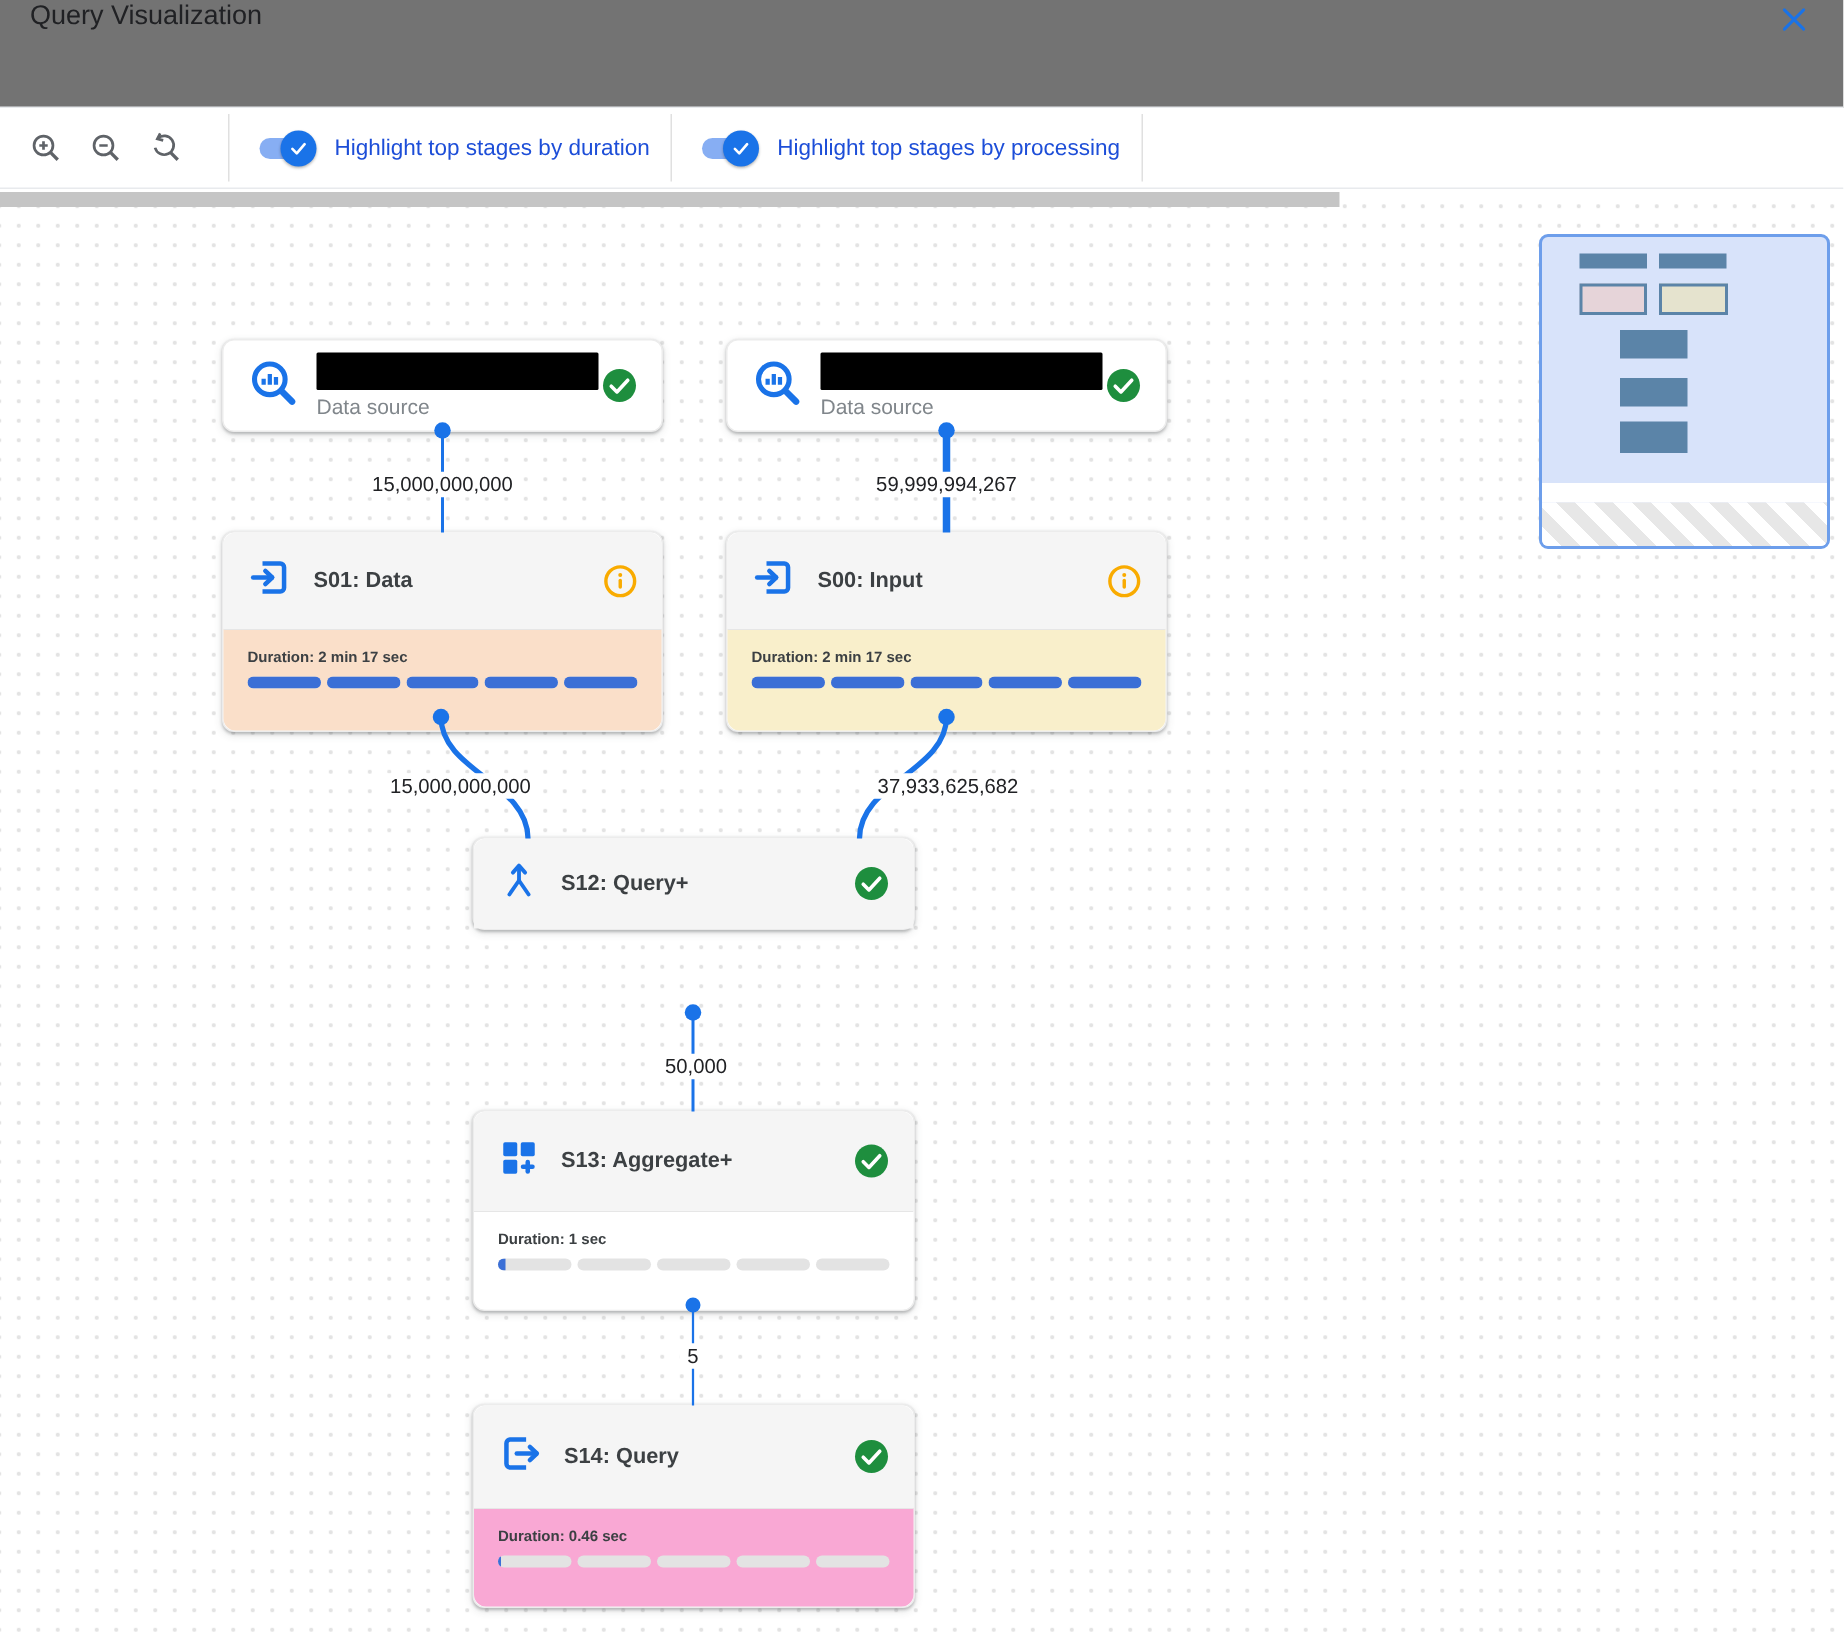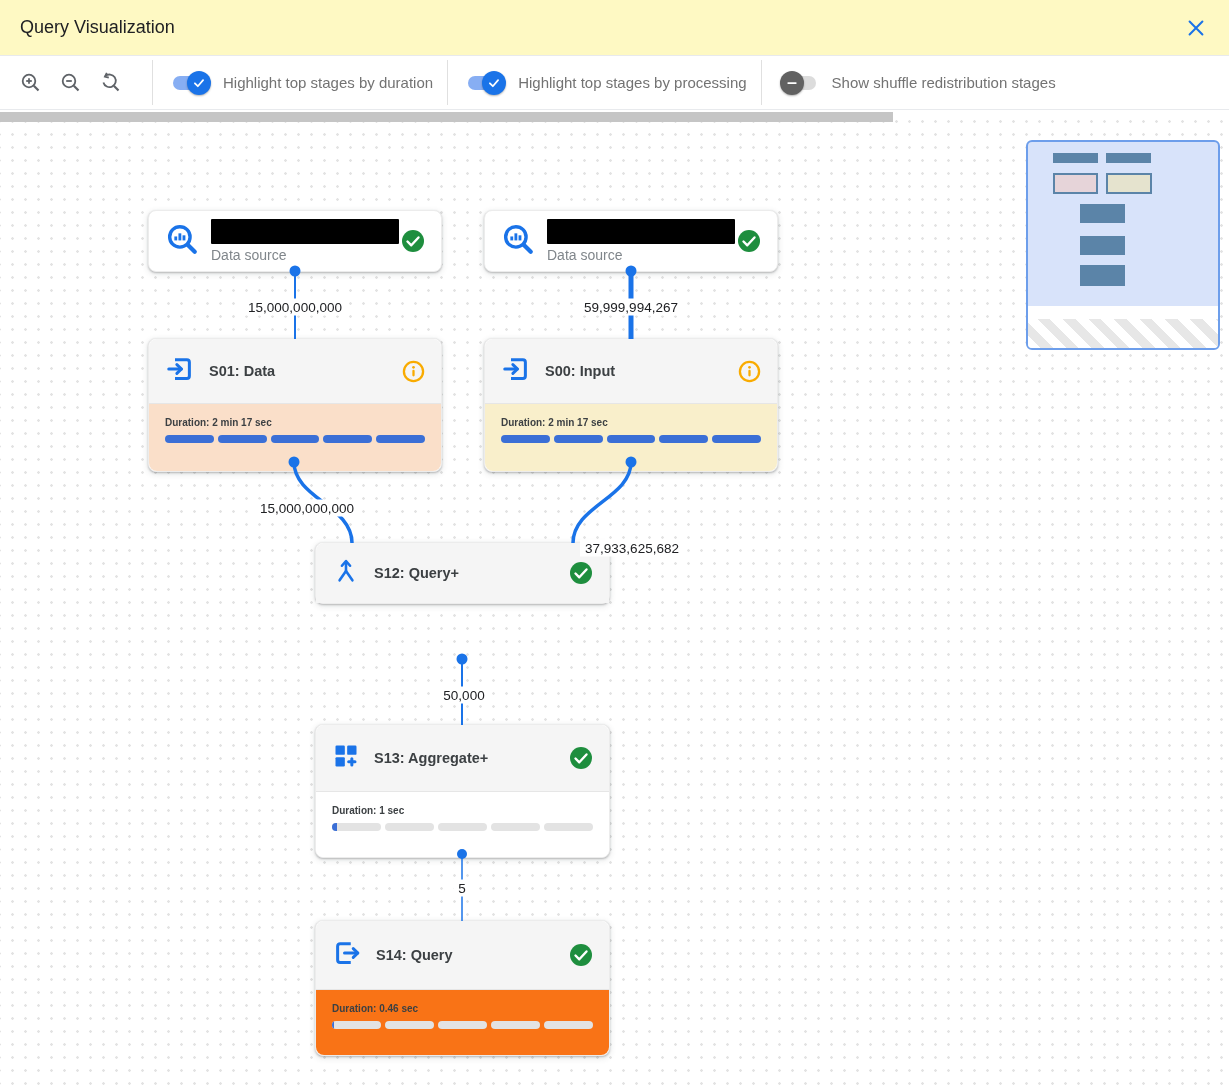--- a/index.html
+++ b/index.html
@@ -1,42 +1,42 @@
 <!DOCTYPE html>
 <html><head>
 <meta charset="utf-8">
 <style>
   * { box-sizing: border-box; margin: 0; padding: 0; }
   html,body { width:1229px; height:1090px; overflow:hidden; background:#fff;
               font-family:"Liberation Sans", sans-serif; }
 
   
-  .app-header { height:56px; display:flex; align-items:center;
-                padding:0 20px; background:#fef9c3; border-bottom:1px solid #e8eaed; }
+  .app-header { height:72px; display:flex; 
+                padding:0 20px; background:#737373; border-bottom:1px solid #e8eaed; }
   .app-title { font-size:18px; color:#202124; font-weight:400; }
   .close-btn { margin-left:auto; width:26px; height:26px; display:flex;
                align-items:center; justify-content:center; cursor:pointer; }
 
   
   .toolbar { height:54px; display:flex; align-items:center; background:#fff;
              border-bottom:1px solid #e8eaed; padding:0 18px; }
   .tool-icon { width:26px; height:26px; margin-right:14px; display:flex;
                align-items:center; justify-content:center; cursor:pointer; }
   .v-divider { width:1px; align-self:stretch; margin:4px 14px; background:#e0e0e0; }
   .toggle-group { display:flex; align-items:center; }
   .toggle { position:relative; width:36px; height:24px; margin:0 14px 0 6px; cursor:pointer; }
   .toggle .track { position:absolute; left:0; top:5px; width:34px; height:14px; border-radius:7px; }
   .toggle .thumb { position:absolute; top:0; width:24px; height:24px; border-radius:50%;
                    display:flex; align-items:center; justify-content:center;
                    box-shadow:0 1px 2px rgba(0,0,0,.3); }
   .toggle.on .track { background:#87aef3; }
   .toggle.on .thumb { right:-2px; background:#1a73e8; }
   .toggle.off .track { background:#dcdcdc; }
   .toggle.off .thumb { left:-2px; background:#616161; }
-  .toggle-label { font-size:15px; color:#737373; font-weight:500; white-space:nowrap; }
+  .toggle-label { font-size:15px; color:#1d4ed8; font-weight:500; white-space:nowrap; }
 
   
   .canvas { position:relative; width:1229px; height:980px; background-color:#fff;
             background-image:radial-gradient(circle, #e3e3e3 1.3px, transparent 1.45px);
             background-size:13px 13px; background-position:6px 18px; overflow:hidden; }
   .h-scrollbar { position:absolute; left:0; top:2px; width:893px; height:10px;
                  background:#c5c5c5; z-index:6; cursor:pointer; }
 
   .edges { position:absolute; left:0; top:0; z-index:3; pointer-events:none; }
 
@@ -133,31 +133,20 @@
         <svg width="14" height="14" viewBox="0 0 24 24">
             <path d="M5 12.5 L10 17.5 L19 7" fill="none" stroke="#fff" stroke-width="3" stroke-linecap="round" stroke-linejoin="round"></path>
           </svg>
       </div>
     </div>
     <span class="toggle-label">Highlight top stages by processing</span>
   </div>
 
   <div class="v-divider"></div>
 
-  <div class="toggle-group">
-    <div class="toggle off">
-      <div class="track"></div>
-      <div class="thumb">
-        <svg width="14" height="14" viewBox="0 0 24 24">
-            <line x1="5.5" y1="12" x2="18.5" y2="12" stroke="#fff" stroke-width="3" stroke-linecap="round"></line>
-          </svg>
-      </div>
-    </div>
-    <span class="toggle-label">Show shuffle redistribution stages</span>
-  </div>
 </div>
 
 <div class="canvas">
 
   <div class="h-scrollbar"></div>
 
   <svg class="edges" width="1229" height="980">
     <g stroke="#1a73e8" fill="none">
       <line x1="295" y1="162" x2="295" y2="229" stroke-width="2"></line>
       <line x1="631" y1="162" x2="631" y2="229" stroke-width="5"></line>
@@ -172,21 +161,21 @@
       <circle cx="294" cy="352" r="5.5"></circle>
       <circle cx="631" cy="352" r="5.5"></circle>
       <circle cx="462" cy="549" r="5.5"></circle>
       <circle cx="462" cy="744" r="5"></circle>
     </g>
   </svg>
 
   <div class="edge-label" style="left:295px; top:197px;">15,000,000,000</div>
   <div class="edge-label" style="left:631px; top:197px;">59,999,994,267</div>
   <div class="edge-label" style="left:307px; top:398px;">15,000,000,000</div>
-  <div class="edge-label" style="left:632px; top:398px;margin-top:40px;">37,933,625,682</div>
+  <div class="edge-label" style="left:632px; top:398px;">37,933,625,682</div>
   <div class="edge-label" style="left:464px; top:585px;">50,000</div>
   <div class="edge-label" style="left:462px; top:778px;">5</div>
 
   <div class="node-card ds-card" style="left:148px; top:100px; width:294px;">
     <span>
       <svg width="34" height="34" viewBox="0 0 24 24" fill="none" stroke="#1a73e8">
         <circle cx="10.5" cy="10.5" r="7.2" stroke-width="2.4"></circle>
         <line x1="16" y1="16" x2="21" y2="21" stroke-width="3" stroke-linecap="round"></line>
         <line x1="7.6" y1="10.2" x2="7.6" y2="13" stroke-width="2"></line>
         <line x1="10.5" y1="8" x2="10.5" y2="13" stroke-width="2"></line>
@@ -377,21 +366,21 @@
         </svg>
       </span>
       <span class="stage-title">S14: Query</span>
       <span class="stage-status">
         <svg width="24" height="24" viewBox="0 0 24 24">
             <circle cx="12" cy="12" r="11" fill="#1e8e3e"></circle>
             <path d="M6.5 12.5 L10.3 16.3 L17.5 8.5" fill="none" stroke="#fff" stroke-width="2.4" stroke-linecap="round" stroke-linejoin="round"></path>
           </svg>
       </span>
     </div>
-    <div class="stage-body" style="background:#f97316; height:66px;">
+    <div class="stage-body" style="background:#f9a8d4; height:66px;">
       <div class="duration">Duration: 0.46 sec</div>
       <div class="progress">
           <div class="seg">
             <div class="segfill" style="width: 5%;"></div>
           </div>
           <div class="seg">
             <div class="segfill" style="width: 0%;"></div>
           </div>
           <div class="seg">
             <div class="segfill" style="width: 0%;"></div>

